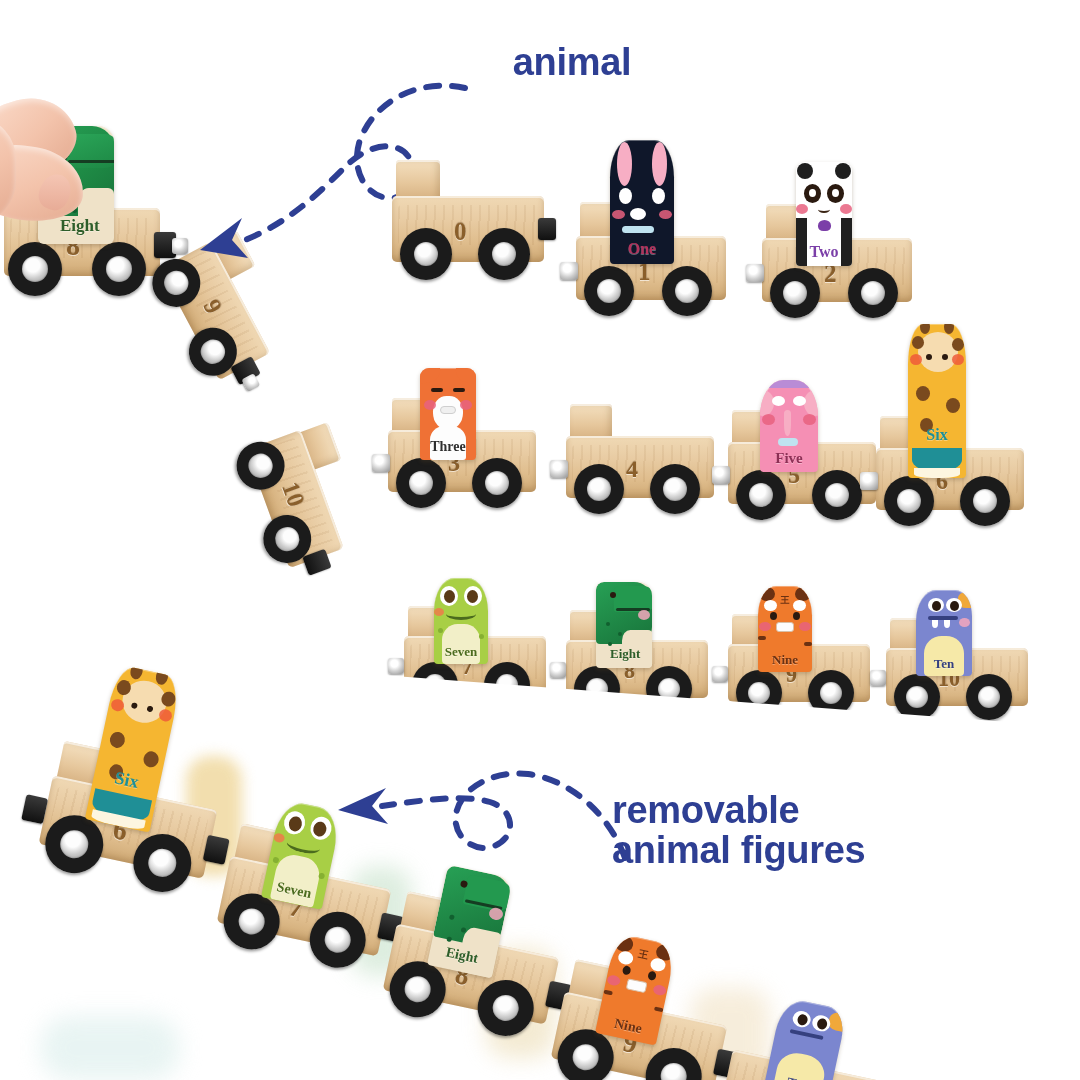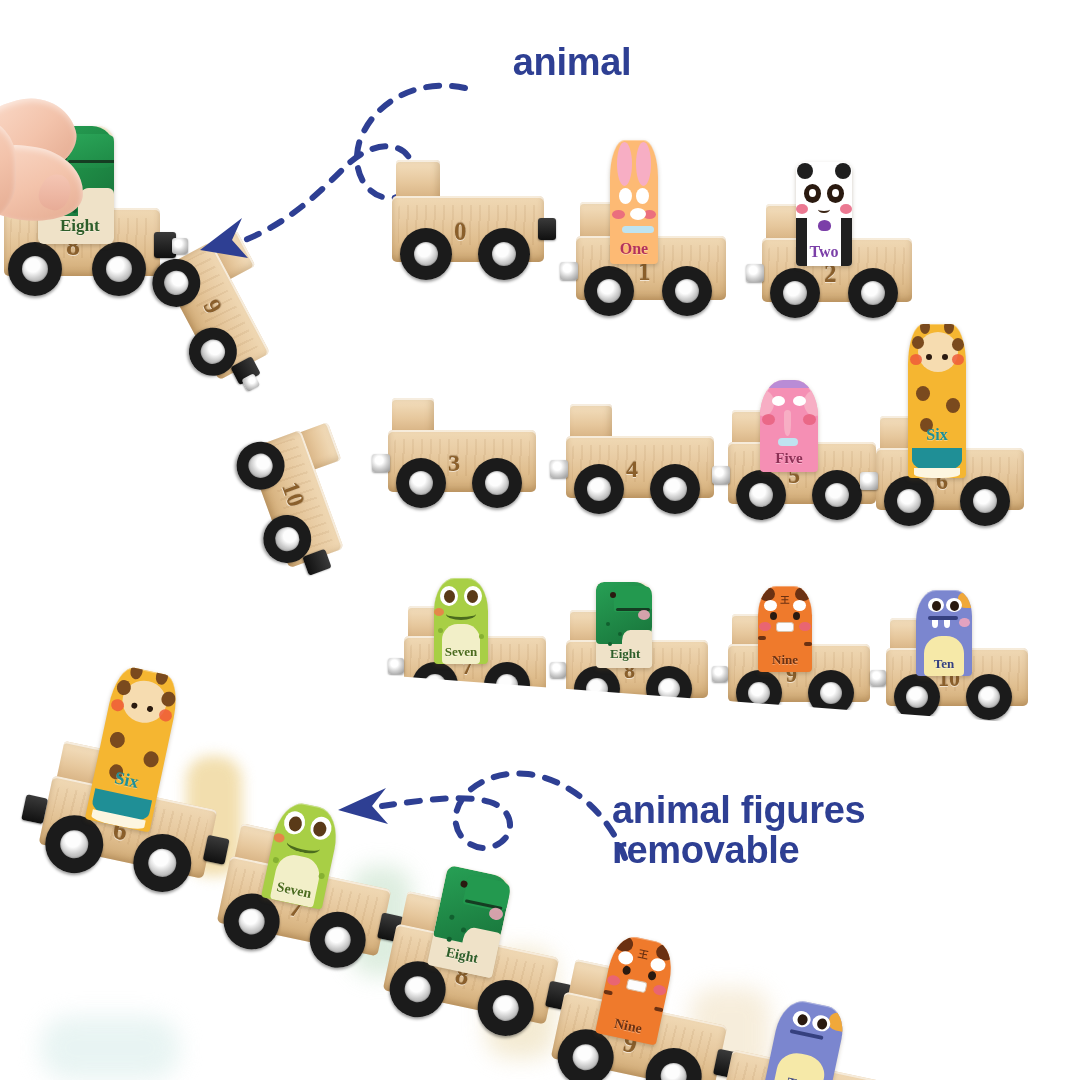--- a/index.html
+++ b/index.html
@@ -202,21 +202,21 @@
       <div class="mag" style="left:146px; top:22px; width:18px; height:22px;"></div>
     </div>
 
     <div class="car" style="left:576px; top:236px; width:150px; height:64px;">
       <div class="cab" style="left:4px; top:-34px; width:44px; height:40px;"></div>
       <div class="chassis"></div>
       <div class="num" style="left:62px; top:22px; font-size:25px;">1</div>
       <div class="wheel" style="left:8px;  top:30px; width:50px; height:50px;"></div>
       <div class="wheel" style="left:86px; top:30px; width:50px; height:50px;"></div>
       <div class="mag silver" style="left:-16px; top:26px; width:18px; height:18px;"></div>
-      <div class="fig" style="left:34px; top:-96px; width:48px; height:124px; background:#fdba74; border-radius:30% 30% 4px 4px;">
+      <div class="fig" style="left:34px; top:-96px; width:64px; height:124px; background:#0f172a; border-radius:30% 30% 4px 4px;">
         <div class="ear" style="left:7px;  top:2px;  width:15px; height:44px; background:#f7aec4; border-radius:50%;"></div>
         <div class="ear" style="right:7px; top:2px;  width:15px; height:44px; background:#f7aec4; border-radius:50%;"></div>
         <div class="eyew" style="left:9px;  top:48px; width:13px; height:16px;"></div>
         <div class="eyew" style="right:9px; top:48px; width:13px; height:16px;"></div>
         <div class="cheek" style="left:2px;  top:70px; width:13px; height:9px; background:#e8627f;"></div>
         <div class="cheek" style="right:2px; top:70px; width:13px; height:9px; background:#e8627f;"></div>
         <div style="position:absolute; left:20px; top:68px; width:16px; height:12px; background:#fff; border-radius:50%;"></div>
         <div style="position:absolute; left:12px; top:86px; width:32px; height:7px; background:#bfe3f0; border-radius:4px;"></div>
         <div class="word" style="font-size:16px; color:#b4325c;">One</div>
       </div>
@@ -246,20 +246,32 @@
       </div>
     </div>
 
     <div class="car" style="left:388px; top:430px; width:148px; height:62px;">
       <div class="cab" style="left:4px; top:-32px; width:42px; height:38px;"></div>
       <div class="chassis"></div>
       <div class="num" style="left:60px; top:20px; font-size:24px;">3</div>
       <div class="wheel" style="left:8px;  top:28px; width:50px; height:50px;"></div>
       <div class="wheel" style="left:84px; top:28px; width:50px; height:50px;"></div>
       <div class="mag silver" style="left:-16px; top:24px; width:18px; height:18px;"></div>
+      <div class="fig" style="left:32px; top:-62px; width:56px; height:92px; background:#ef7135;">
+        <div style="position:absolute; left:-2px; top:-12px; width:22px; height:26px; background:#ef7135; border-radius:50% 10% 50% 10%; transform:rotate(-14deg);"></div>
+        <div style="position:absolute; right:-2px; top:-12px; width:22px; height:26px; background:#ef7135; border-radius:10% 50% 10% 50%; transform:rotate(14deg);"></div>
+        <div class="eye" style="left:11px; top:20px; width:12px; height:4px; border-radius:3px;"></div>
+        <div class="eye" style="right:11px; top:20px; width:12px; height:4px; border-radius:3px;"></div>
+        <div style="position:absolute; left:13px; top:28px; width:30px; height:34px; background:#fdfdfd; border-radius:45% 45% 50% 50%;"></div>
+        <div class="cheek" style="left:4px;  top:32px; width:12px; height:10px; background:#e8627f;"></div>
+        <div class="cheek" style="right:4px; top:32px; width:12px; height:10px; background:#e8627f;"></div>
+        <div style="position:absolute; left:20px; top:38px; width:16px; height:8px; background:#f0f0f0; border:1px solid #cfcfcf; border-radius:4px;"></div>
+        <div style="position:absolute; left:10px; bottom:0; width:36px; height:34px; background:#fdfdfd; border-radius:40% 40% 3px 3px;"></div>
+        <div class="word" style="font-size:14px; color:#2f2f2f;">Three</div>
+      </div>
     </div>
 
     <div class="car" style="left:566px; top:436px; width:148px; height:62px;">
       <div class="cab" style="left:4px; top:-32px; width:42px; height:38px;"></div>
       <div class="chassis"></div>
       <div class="num" style="left:60px; top:20px; font-size:24px;">4</div>
       <div class="wheel" style="left:8px;  top:28px; width:50px; height:50px;"></div>
       <div class="wheel" style="left:84px; top:28px; width:50px; height:50px;"></div>
       <div class="mag silver" style="left:-16px; top:24px; width:18px; height:18px;"></div>
     </div>
@@ -407,22 +419,22 @@
   </div>
 
   <svg class="arrowsvg" style="left:320px; top:762px; width:310px; height:130px;" viewBox="0 0 310 130">
     <path d="M305 96 C290 54 252 18 208 12 C170 8 140 28 136 52
              C132 74 154 92 174 84 C196 76 196 48 170 40
              C144 32 104 38 62 44" fill="none" stroke="#2e3f93" stroke-width="6" stroke-linecap="round" stroke-dasharray="13 13"></path>
     <polygon points="66,26 18,48 68,62 52,44" fill="#2e3f93"></polygon>
   </svg>
 
   <div class="anno anno-removable">
+    <span>removable</span>
     <span>animal figures</span>
-    <span>removable</span>
   </div>
 
   <div>
 
     <div class="blurred" style="position:absolute; left:186px; top:756px; width:56px; height:120px; background:#f0d9a0; border-radius:24px;"></div>
     <div class="blurred2" style="position:absolute; left:350px; top:866px; width:62px; height:110px; background:#cfe6d2; border-radius:24px;"></div>
     <div class="blurred2" style="position:absolute; left:486px; top:948px; width:70px; height:110px; background:#efe2c0; border-radius:24px;"></div>
     <div class="blurred2" style="position:absolute; left:690px; top:988px; width:80px; height:92px; background:#f3e6cc; border-radius:24px;"></div>
     <div class="blurred2" style="position:absolute; left:40px;  top:1016px; width:140px; height:64px; background:#dff0ee; border-radius:30px;"></div>
 

